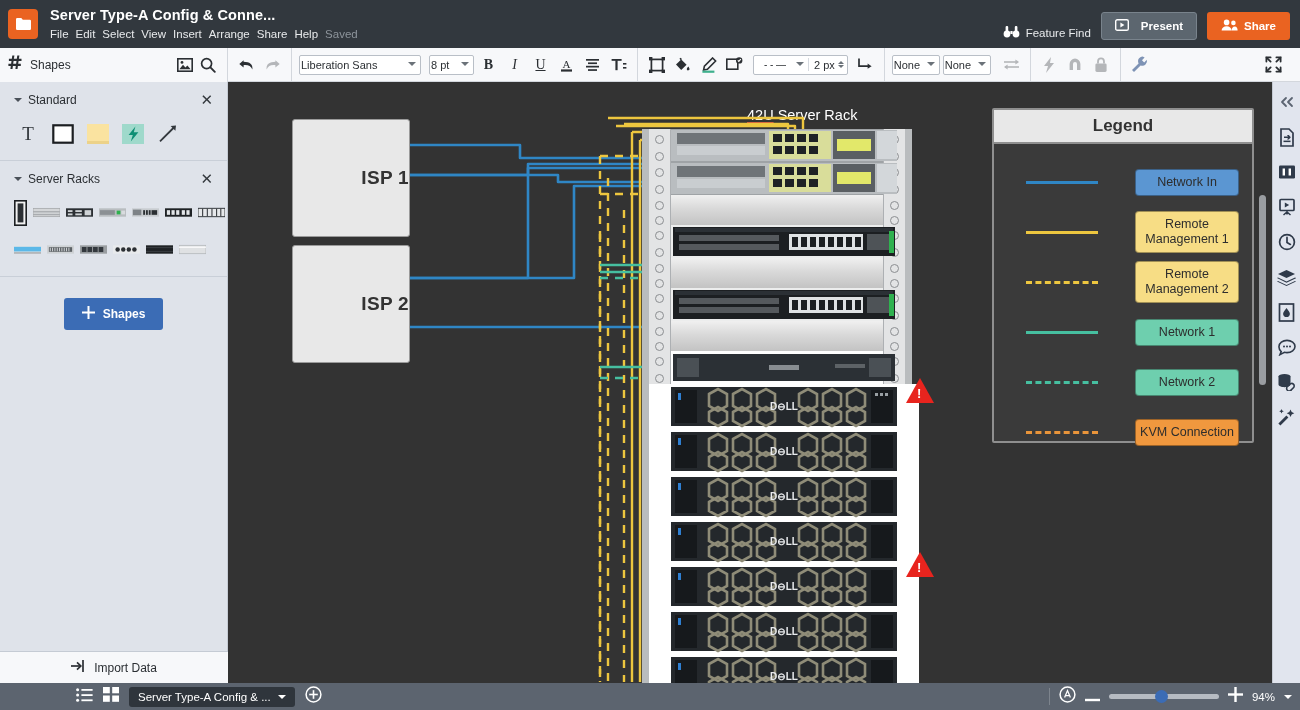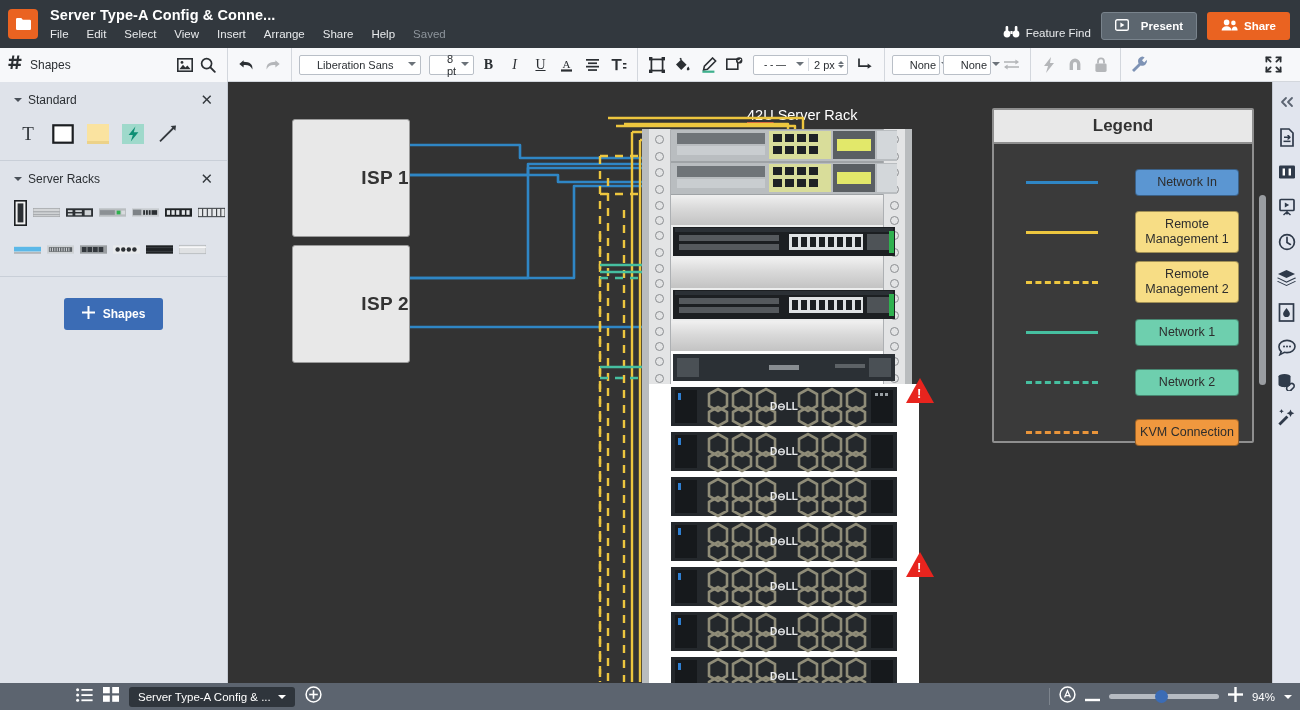--- a/index.html
+++ b/index.html
@@ -18,21 +18,21 @@
   .logo-tile {
     width: 30px; height: 30px; margin-left: 8px; border-radius: 4px;
     background: #ea6321; display: flex; align-items: center; justify-content: center;
   }
   .logo-tile svg { display: block; }
   .title-block { margin-left: 12px; }
   .doc-title {
     color: #ffffff; font-size: 14.5px; font-weight: bold; letter-spacing: .1px;
     line-height: 17px;
   }
-  .menubar { display: flex; gap: 18px; margin-top: 3px; }
+  .menubar { display: flex; gap: 7px; margin-top: 3px; }
   .menubar span {
     color: #e8eaec; font-size: 11.5px; line-height: 14px; cursor: default;
   }
   .menubar span.saved { color: #8d949b; }
   .header-right {
     position: absolute; right: 10px; top: 0; height: 40px;
     display: flex; align-items: flex-end; gap: 10px;
   }
   .feature-find {
     display: flex; align-items: center; gap: 6px;
@@ -63,21 +63,21 @@
   .tb-shapes .sp { flex: 1; }
   .tb-grp { display: flex; align-items: center; gap: 3px; padding: 0 7px;
             border-right: 1px solid #d3d7dd; height: 34px; }
   .tb-grp.nob { border-right: none; }
   .ibtn { width: 23px; height: 23px; display: flex; align-items: center;
           justify-content: center; border-radius: 3px; }
   .ibtn.dim { opacity: .32; }
   .sel {
     display: flex; align-items: center; justify-content: space-between;
     border: 1px solid #b9bfc7; background: #fff; border-radius: 2px;
-    height: 20px; font-size: 11px; color: #2b2f33; padding: 0 4px 0 17px;
+    height: 20px; font-size: 11px; color: #2b2f33; padding: 0 4px 0 1px;
   }
   .sel .cv { border: 4px solid transparent; border-top-color: #6b7279; margin-left: 5px; margin-top:3px;}
   .sel-font { width: 122px; }
   .sel-size { width: 45px; }
   .sel-none { width: 48px; }
   .tbtxt { font-size: 11.5px; color: #2b2f33; font-weight: bold; }
   .linebox {
     display:flex; align-items:center; border:1px solid #b9bfc7; background:#fff;
     border-radius:2px; height:20px;
   }
@@ -641,20 +641,30 @@
               <g fill="#fff">
                 <rect x="5.5" y="0" width="2" height="13"></rect>
                 <rect x="0" y="5.5" width="13" height="2"></rect>
               </g>
             </svg>
         </span>
         <span>Shapes</span>
       </div>
     </div>
 
+    <div class="import">
+      <span>
+        <svg width="15" height="14" viewBox="0 0 15 14">
+            <path d="M0 7h9" stroke="#2b2f33" stroke-width="1.7"></path>
+            <path d="M6 3.4L9.8 7 6 10.6" fill="none" stroke="#2b2f33" stroke-width="1.7"></path>
+            <path d="M12 1v12" stroke="#2b2f33" stroke-width="1.7"></path>
+          </svg>
+      </span>
+      <span>Import Data</span>
+    </div>
   </div>
 
   <div class="canvas">
     <div class="cv-inner">
 
       <div class="rack-title">
         <u>42U</u><span> Server Rack</span>
       </div>
 
       <div class="isp" style="left:64px;top:37px;width:118px;height:118px">

